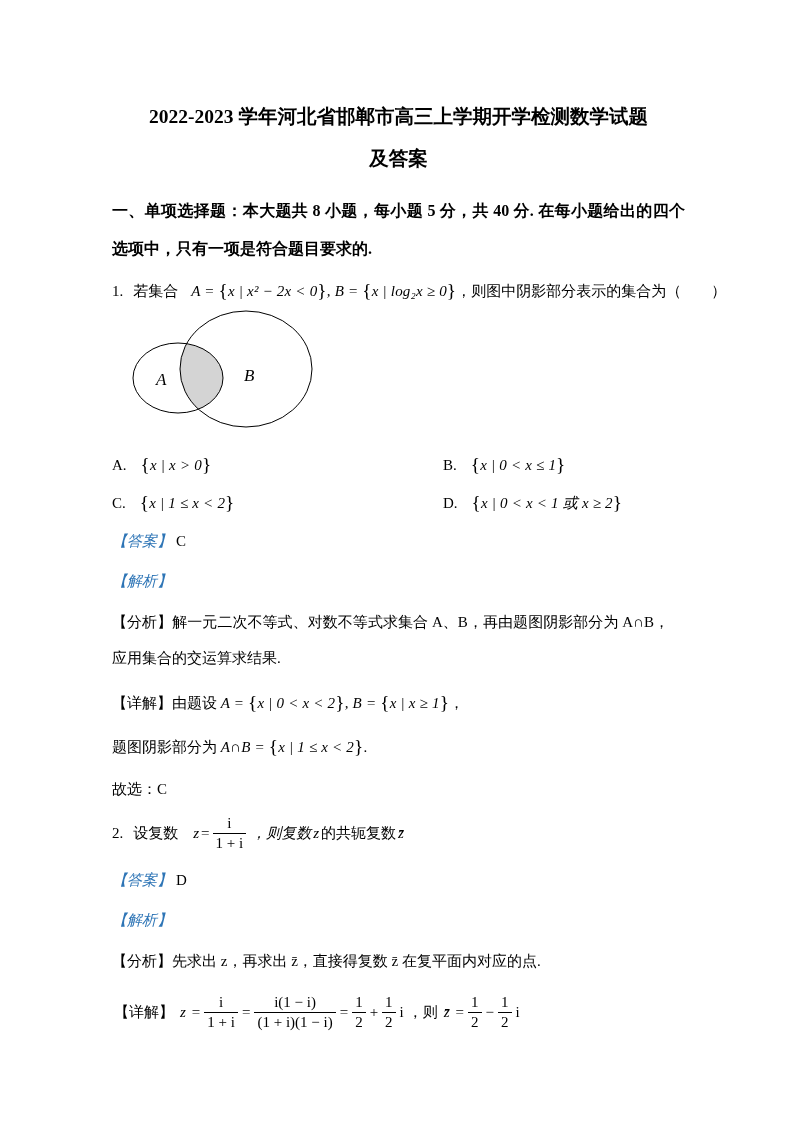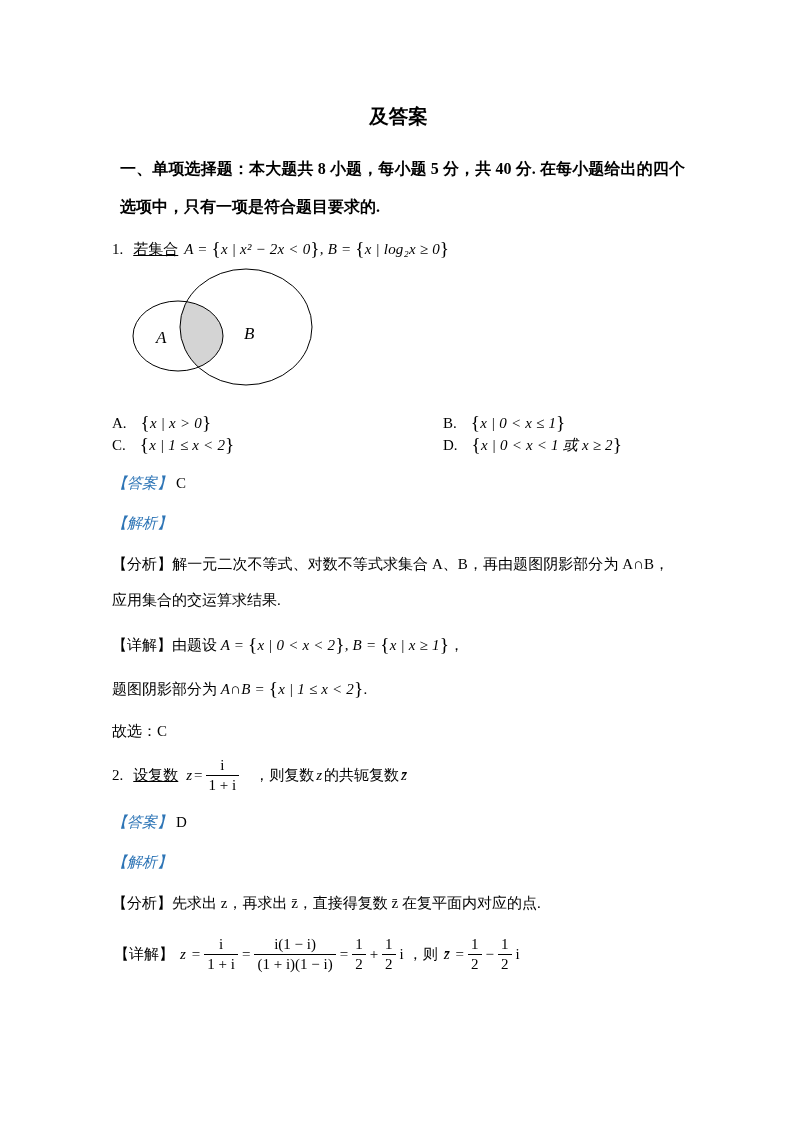--- a/index.html
+++ b/index.html
@@ -12,63 +12,65 @@
     color:#000000;
     box-sizing:border-box;
     padding:96px 108px 0 112px;
     overflow:hidden;
     font-size:15px;
   }
   .title { text-align:center; font-weight:bold; font-size:19.5px; line-height:42px; }
   .title div { white-space:nowrap; }
   .sec-heading {
     font-weight:bold; font-size:16px; line-height:38px;
-    margin:12px 0 0 8px; text-align:justify;
+    margin:12px 0 0 0; text-align:justify;
   }
   .qline { display:flex; align-items:center; flex-wrap:nowrap; margin-top:12px; white-space:nowrap; }
   .qnum { margin-right:10px; }
-  .lead { margin-right:6px;text-decoration:underline; }
+  .lead { margin-right:13px; }
   .math { font-style:italic; letter-spacing:0.2px; }
   .br { font-style:normal; font-size:1.28em; vertical-align:-0.06em; }
   .var { font-style:italic; padding:0 2px; }
   .frac { display:inline-flex; flex-direction:column; align-items:center; vertical-align:middle;
           margin:0 3px; line-height:1.25; font-style:normal; }
   .frac .fnum { padding:0 3px; }
   .frac .fden { border-top:1px solid #000; padding:0 3px; }
   .venn { margin:4px 0 2px 20px; }
   .venn svg text { font-family:"Liberation Serif","DejaVu Serif",serif; font-style:italic; font-size:17px; }
   .opts { display:grid; grid-template-columns:331px auto; justify-content:start;
-          margin-top:14px; }
+          row-gap:16px; margin-top:14px; }
   .opt { white-space:nowrap; }
   .okey { margin-right:14px; }
   .blue { color:#2e75b6;font-style:italic; }
   .ansline { margin:14px 0 0 0; line-height:26px; }
   .ansletter { margin-left:4px; }
   .para { margin:10px 16px 0 0; line-height:36px; text-align:justify; }
   .detail-line { margin:10px 0 0 0; line-height:34px; white-space:nowrap; }
   .conclusion { margin:12px 0 0 0; line-height:26px; }
   .chain { display:flex; align-items:center; flex-wrap:nowrap; margin-top:14px; white-space:nowrap; }
   .chain > span { margin:0 2px; }
-  .q2tail { margin-left:12px; }
+  .q2tail { margin-left:2px;font-style:italic; }
 </style>
 </head>
 <body>
 
 <div class="page">
 
   <div class="title">
+    <div>2022-2023 学年河北省邯郸市高三上学期开学检测数学试题</div>
     <div>及答案</div>
   </div>
 
   <p class="sec-heading">一、单项选择题：本大题共 8 小题，每小题 5 分，共 40 分. 在每小题给出的四个选项中，只有一项是符合题目要求的.</p>
 
   <div class="qline">
     <span class="qnum">1.</span>
     <span class="lead">若集合</span>
     <span class="math">A = <span class="br">{</span>x | x² − 2x &lt; 0<span class="br">}</span>, B = <span class="br">{</span>x | log₂x ≥ 0<span class="br">}</span></span>
+    <span>，则图中阴影部分表示的集合为（　　）</span>
   </div>
 
   <div class="venn">
     <svg width="190" height="130" viewBox="0 0 190 130">
       <defs>
         <clipPath id="clipA">
             <ellipse cx="46" cy="72" rx="45" ry="35"></ellipse>
           </clipPath>
       </defs>
       <ellipse cx="114" cy="63" rx="66" ry="58" fill="#d4d4d4" clip-path="url(#clipA)"></ellipse>

